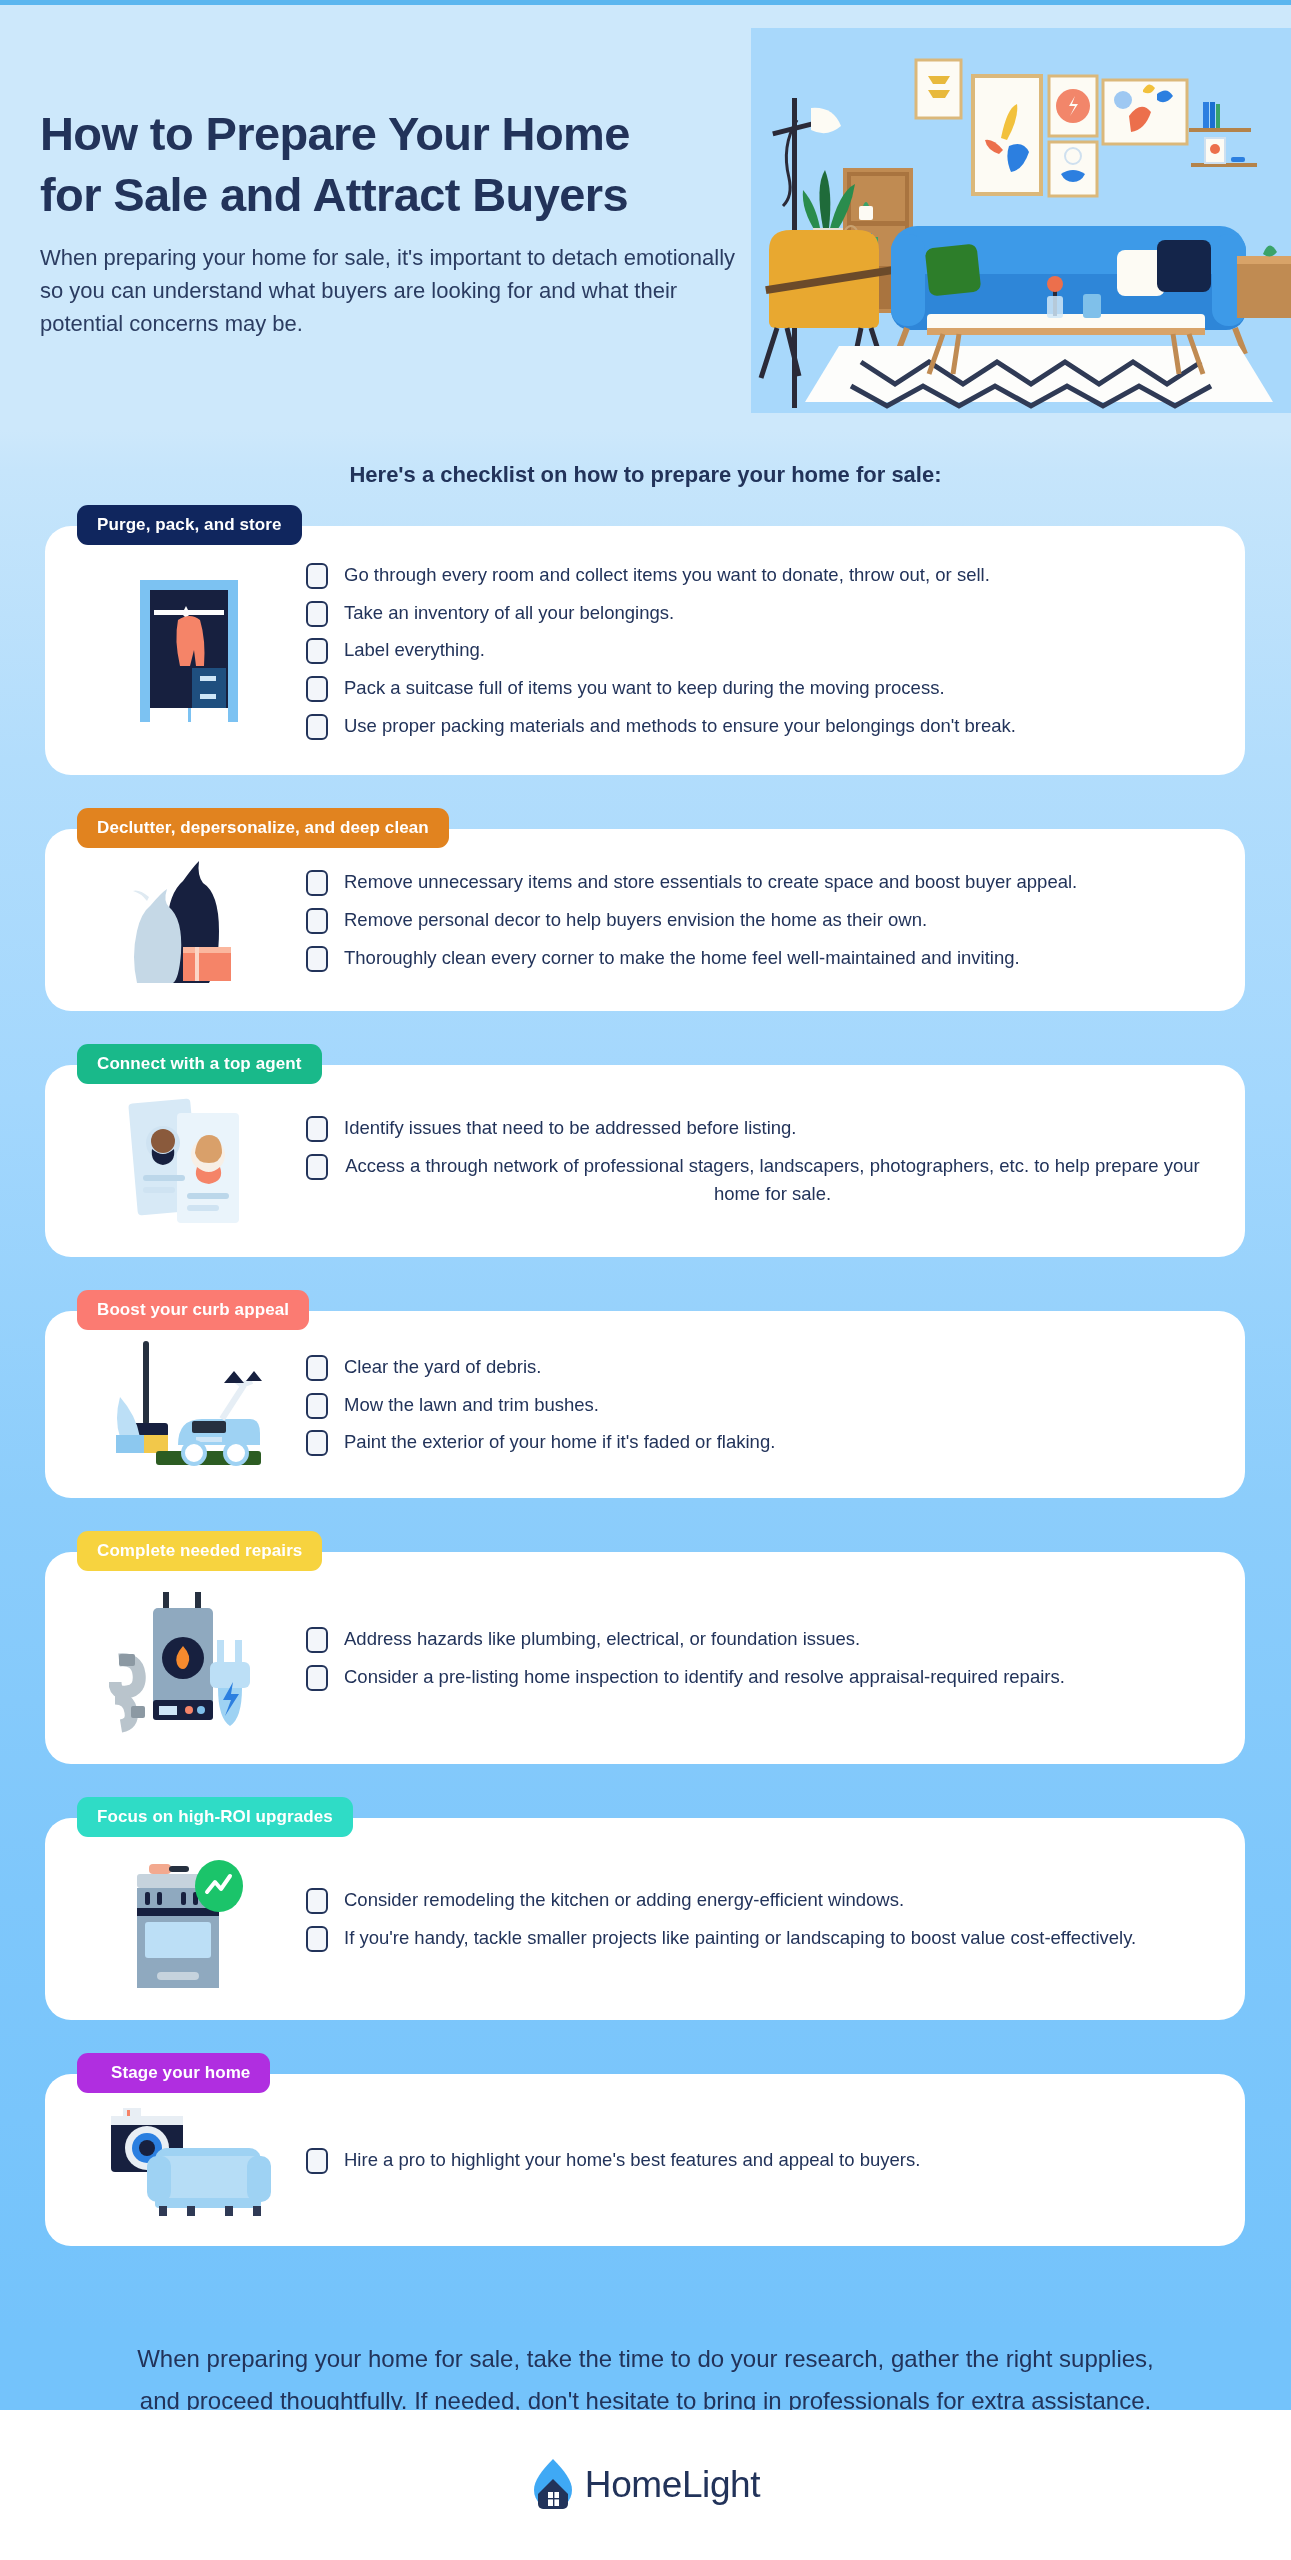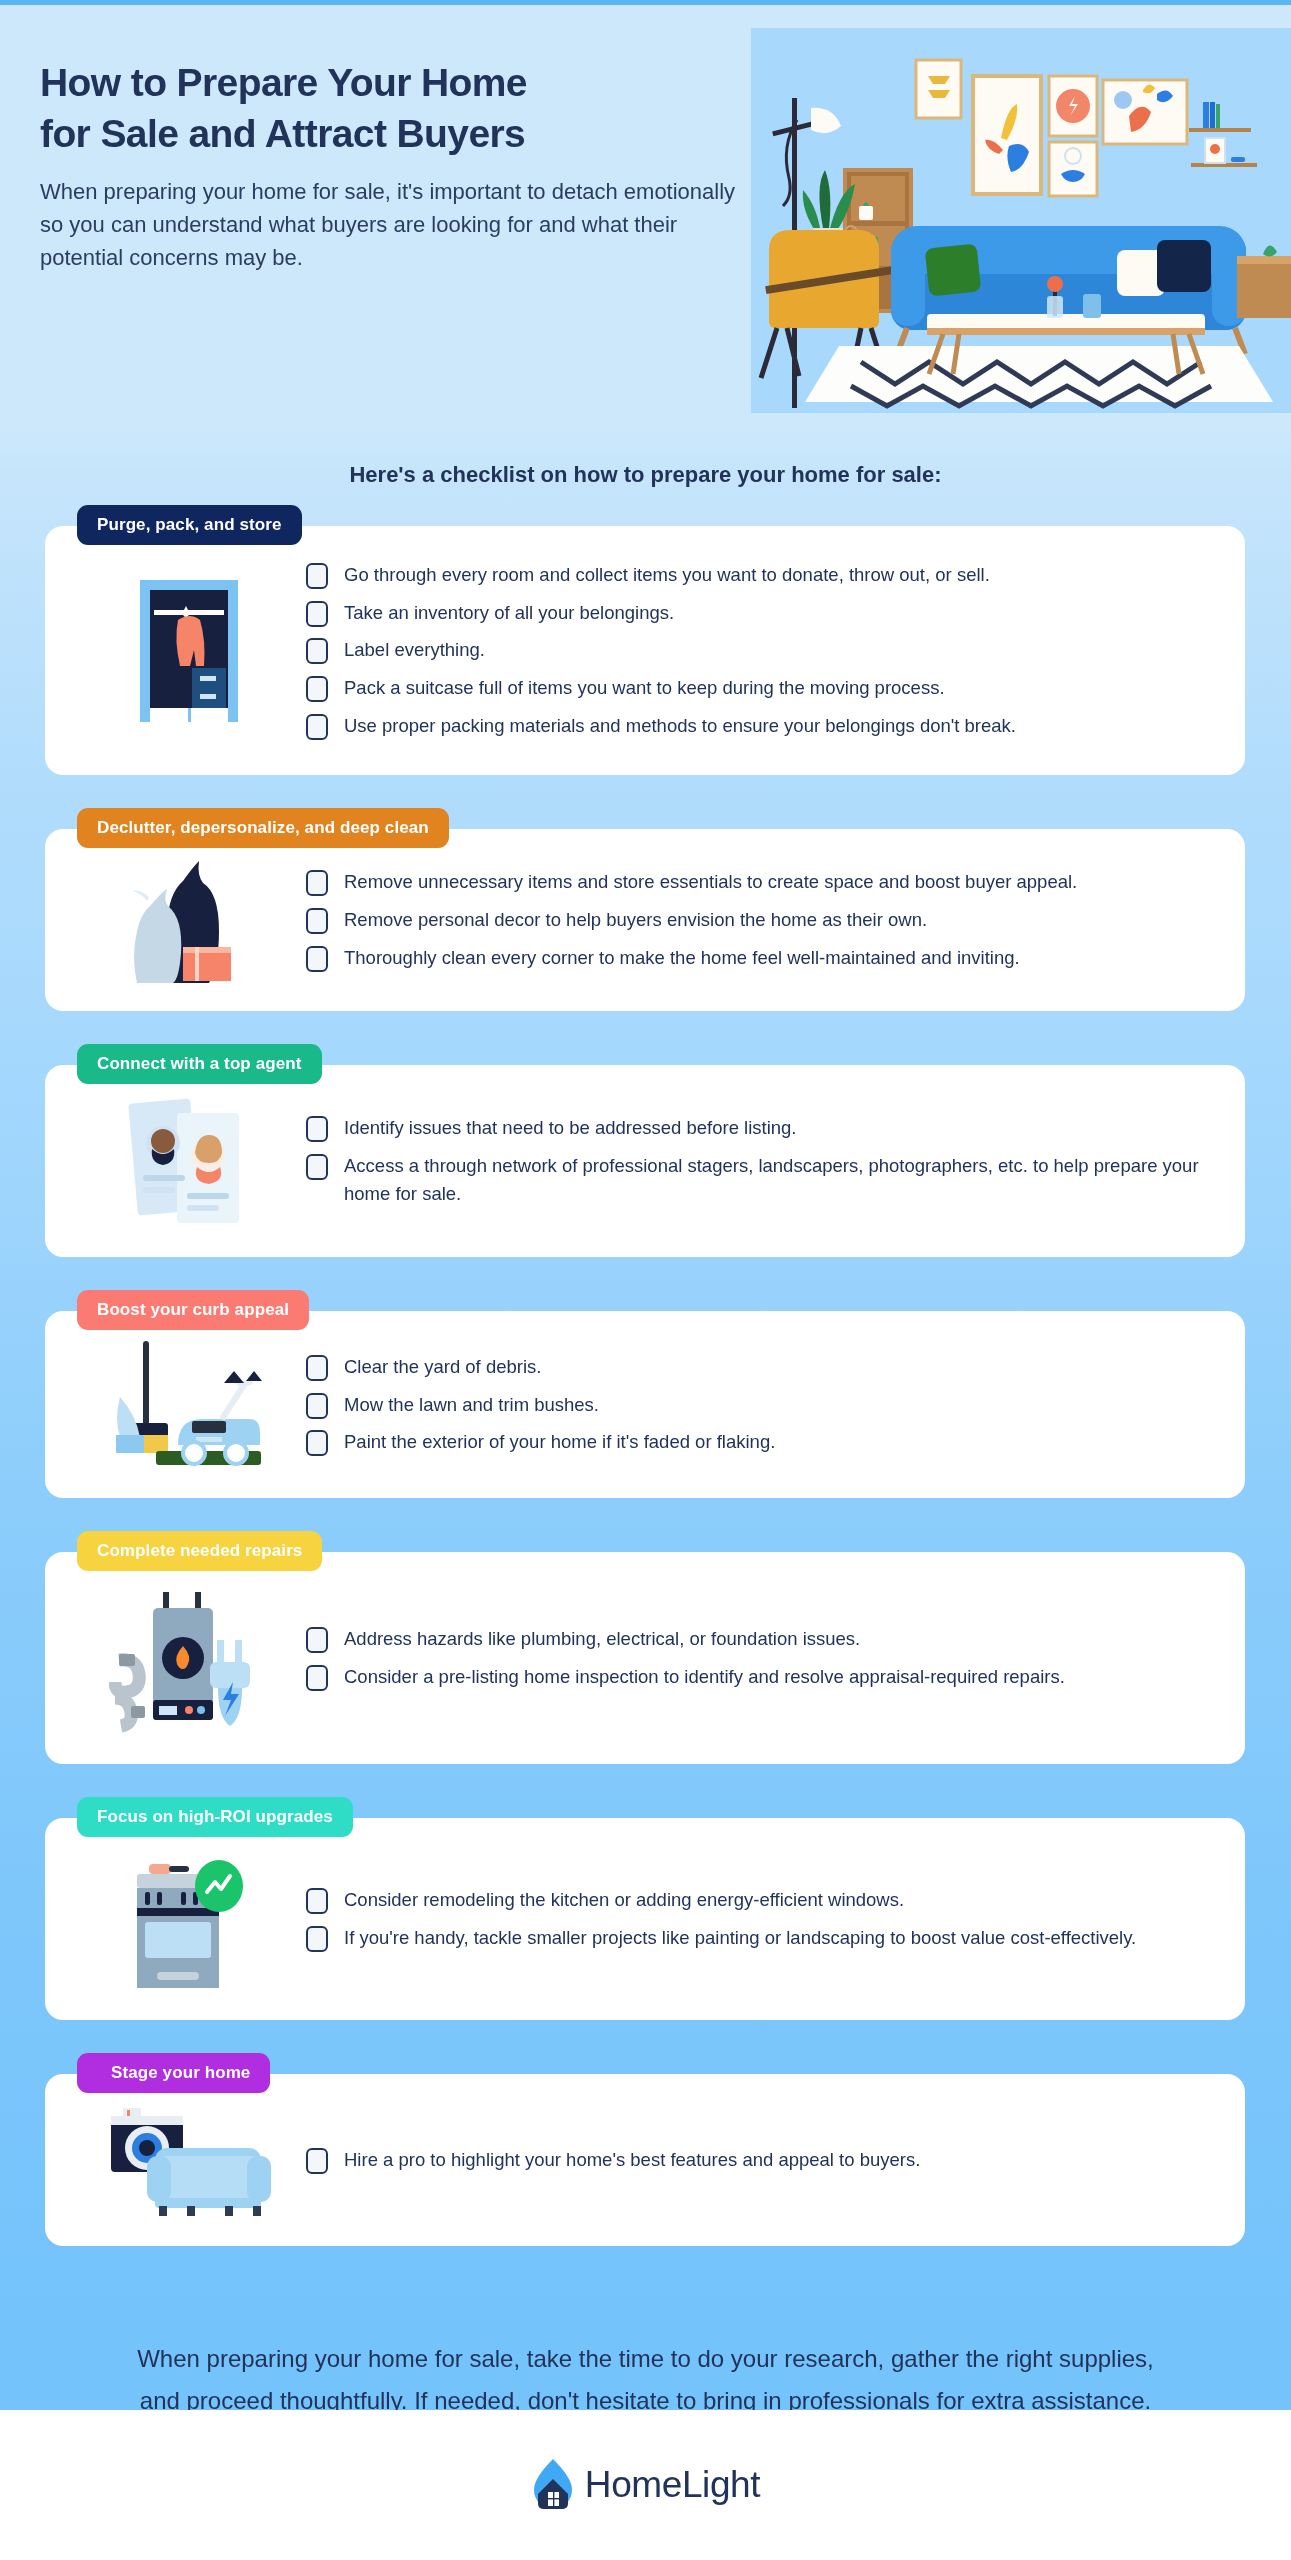--- a/index.html
+++ b/index.html
@@ -37,25 +37,26 @@
     position: absolute;
     top: 0; left: 0;
     width: 1291px; height: 430px;
   }
   .hero-text {
     position: absolute;
     left: 40px; top: 58px;
     width: 730px;
   }
   .hero-title {
-    font-size: 39px;
+    font-size: 47px;
     line-height: 1.30;
     font-weight: bold;
     color: #22335a;
     letter-spacing: -0.6px;
+    margin-top: 45px;
   }
   .hero-sub {
     margin-top: 16px;
     font-size: 22px;
     line-height: 1.50;
     color: #2b3c61;
     max-width: 720px;
   }
 
   
@@ -98,25 +99,26 @@
     font-weight: bold;
     line-height: 1;
     letter-spacing: 0.1px;
     white-space: nowrap;
   }
   .card {
     position: relative;
     z-index: 2;
     margin-top: -19px;
     background: #ffffff;
-    border-radius: 18px;
+    border-radius: 26px;
     min-height: 150px;
     display: flex;
     align-items: center;
     padding: 26px 34px 26px 26px;
+    text-align: center;
   }
   .card-icon {
     flex: 0 0 235px;
     display: flex;
     align-items: center;
     justify-content: center;
     min-height: 120px;
   }
   .card-items {
     flex: 1 1 auto;

